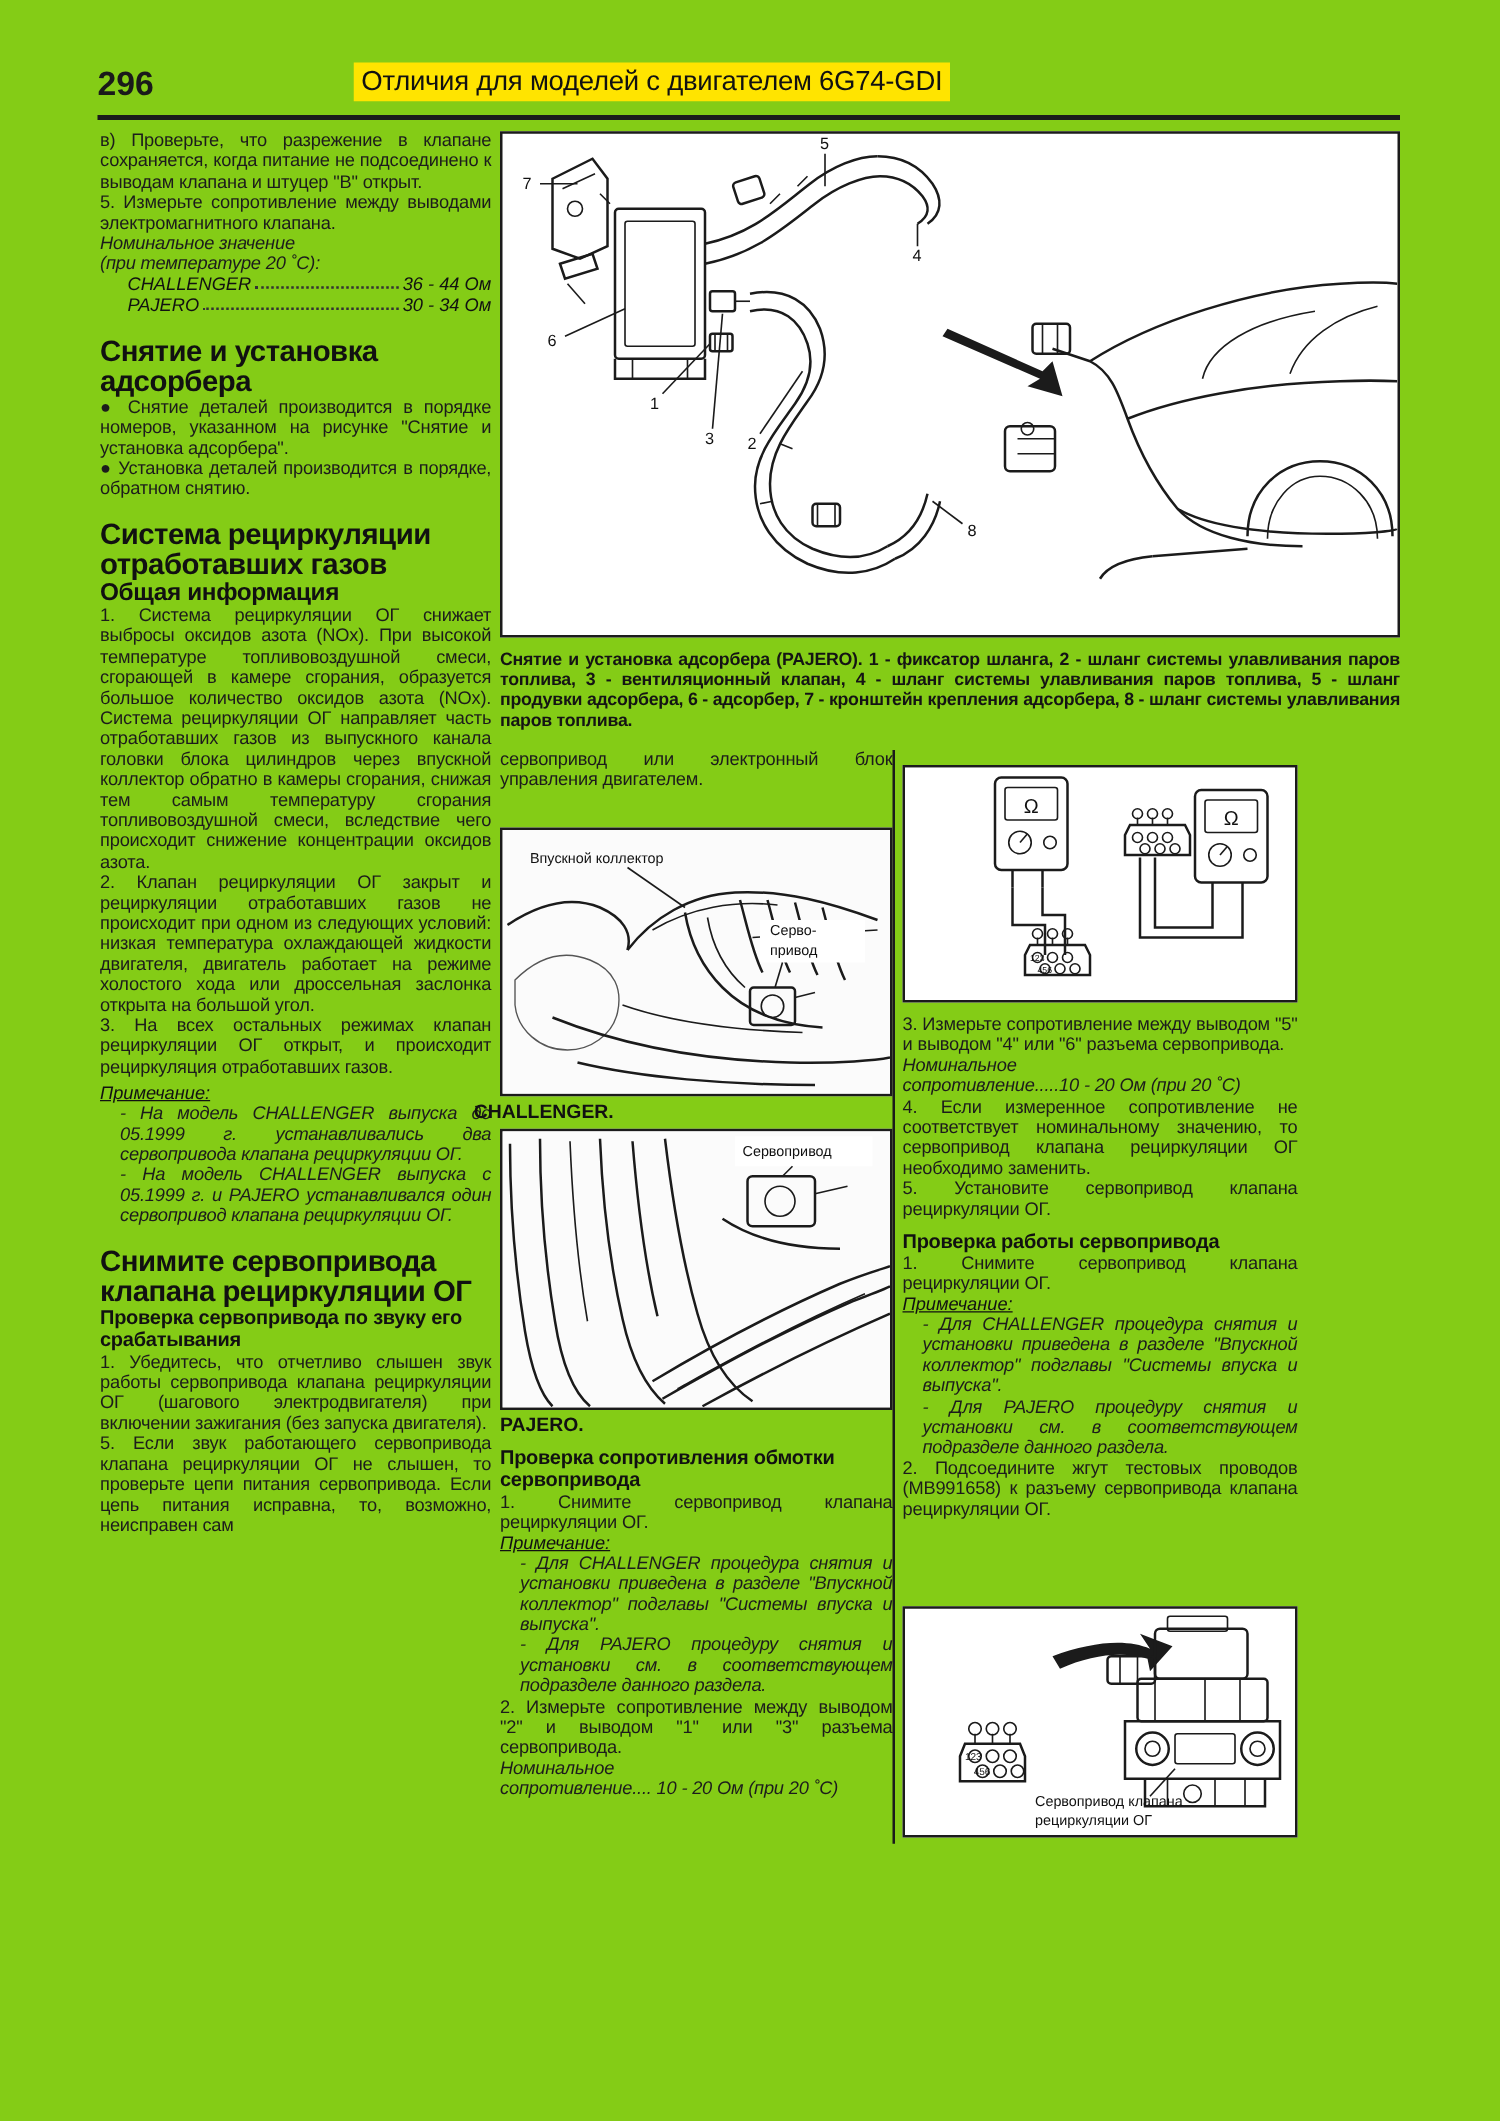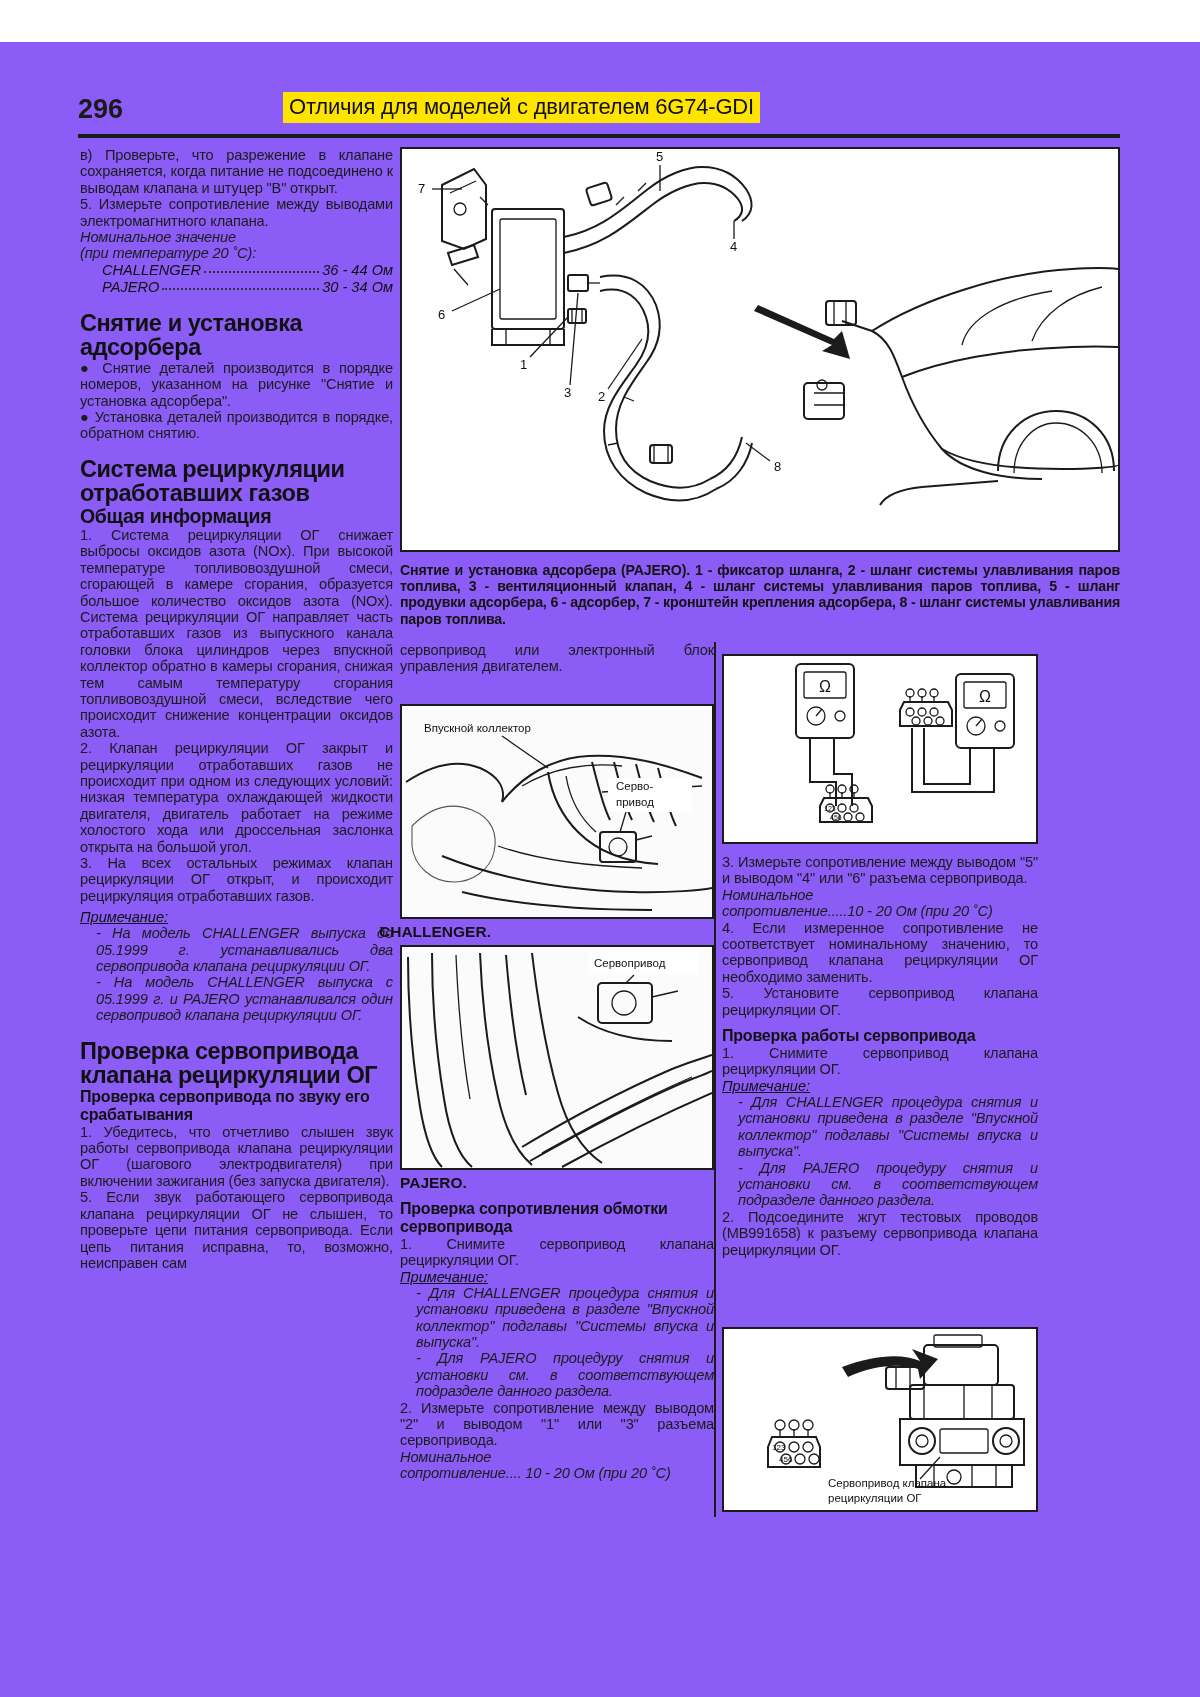--- a/index.html
+++ b/index.html
@@ -5,22 +5,21 @@
   html,body{margin:0;padding:0;background:#ffffff;}
   body{
     width:1200px;height:1697px;
     font-family:"Liberation Sans", sans-serif;
     color:#111;
     position:relative;
     overflow:hidden;
   }
   .page{
     position:absolute;inset:0;
-    background:#8b5cf6;
-    margin-top:42px;
+    background:#84cc16;
   }
 
   
   .header{
     position:absolute;left:78px;top:48px;width:1042px;height:46px;
   }
   .page-number{
     position:absolute;left:0;top:4px;
     font-size:27px;font-weight:bold;letter-spacing:0px;
     color:#1a1a1a;
@@ -174,21 +173,21 @@
     <div class="t">1. Система рециркуляции ОГ снижает выбросы оксидов азота (NOx). При высокой температуре топливовоздушной смеси, сгорающей в камере сгорания, образуется большое количество оксидов азота (NOx). Система рециркуляции ОГ направляет часть отработавших газов из выпускного канала головки блока цилиндров через впускной коллектор обратно в камеры сгорания, снижая тем самым температуру сгорания топливовоздушной смеси, вследствие чего происходит снижение концентрации оксидов азота.</div>
     <div class="t">2. Клапан рециркуляции ОГ закрыт и рециркуляции отработавших газов не происходит при одном из следующих условий: низкая температура охлаждающей жидкости двигателя, двигатель работает на режиме холостого хода или дроссельная заслонка открыта на большой угол.</div>
     <div class="t">3. На всех остальных режимах клапан рециркуляции ОГ открыт, и происходит рециркуляция отработавших газов.</div>
 
     <div class="gap-s"></div>
     <div class="note-label">Примечание:</div>
     <div class="t ital indent">- На модель CHALLENGER выпуска до 05.1999 г. устанавливались два сервопривода клапана рециркуляции ОГ.</div>
     <div class="t ital indent">- На модель CHALLENGER выпуска с 05.1999 г. и PAJERO устанавливался один сервопривод клапана рециркуляции ОГ.</div>
 
     <div class="gap-l"></div>
-    <div class="h1">Проверка сервопривода клапана рециркуляции ОГ</div>
+    <div class="h1">Снимите сервопривода клапана рециркуляции ОГ</div>
     <div class="h3">Проверка сервопривода по звуку его срабатывания</div>
     <div class="t">1. Убедитесь, что отчетливо слышен звук работы сервопривода клапана рециркуляции ОГ (шагового электродвигателя) при включении зажигания (без запуска двигателя).</div>
     <div class="t">5. Если звук работающего сервопривода клапана рециркуляции ОГ не слышен, то проверьте цепи питания сервопривода. Если цепь питания исправна, то, возможно, неисправен сам</div>
   </div>
 
   <div class="figbox" id="fig-adsorber">
     <svg width="716" height="401" viewBox="0 0 716 401">
 
       <path class="ln" d="M640 330 C600 330 560 322 540 300 C520 276 508 250 500 228
                           C492 206 486 190 470 182 L440 172"></path>

